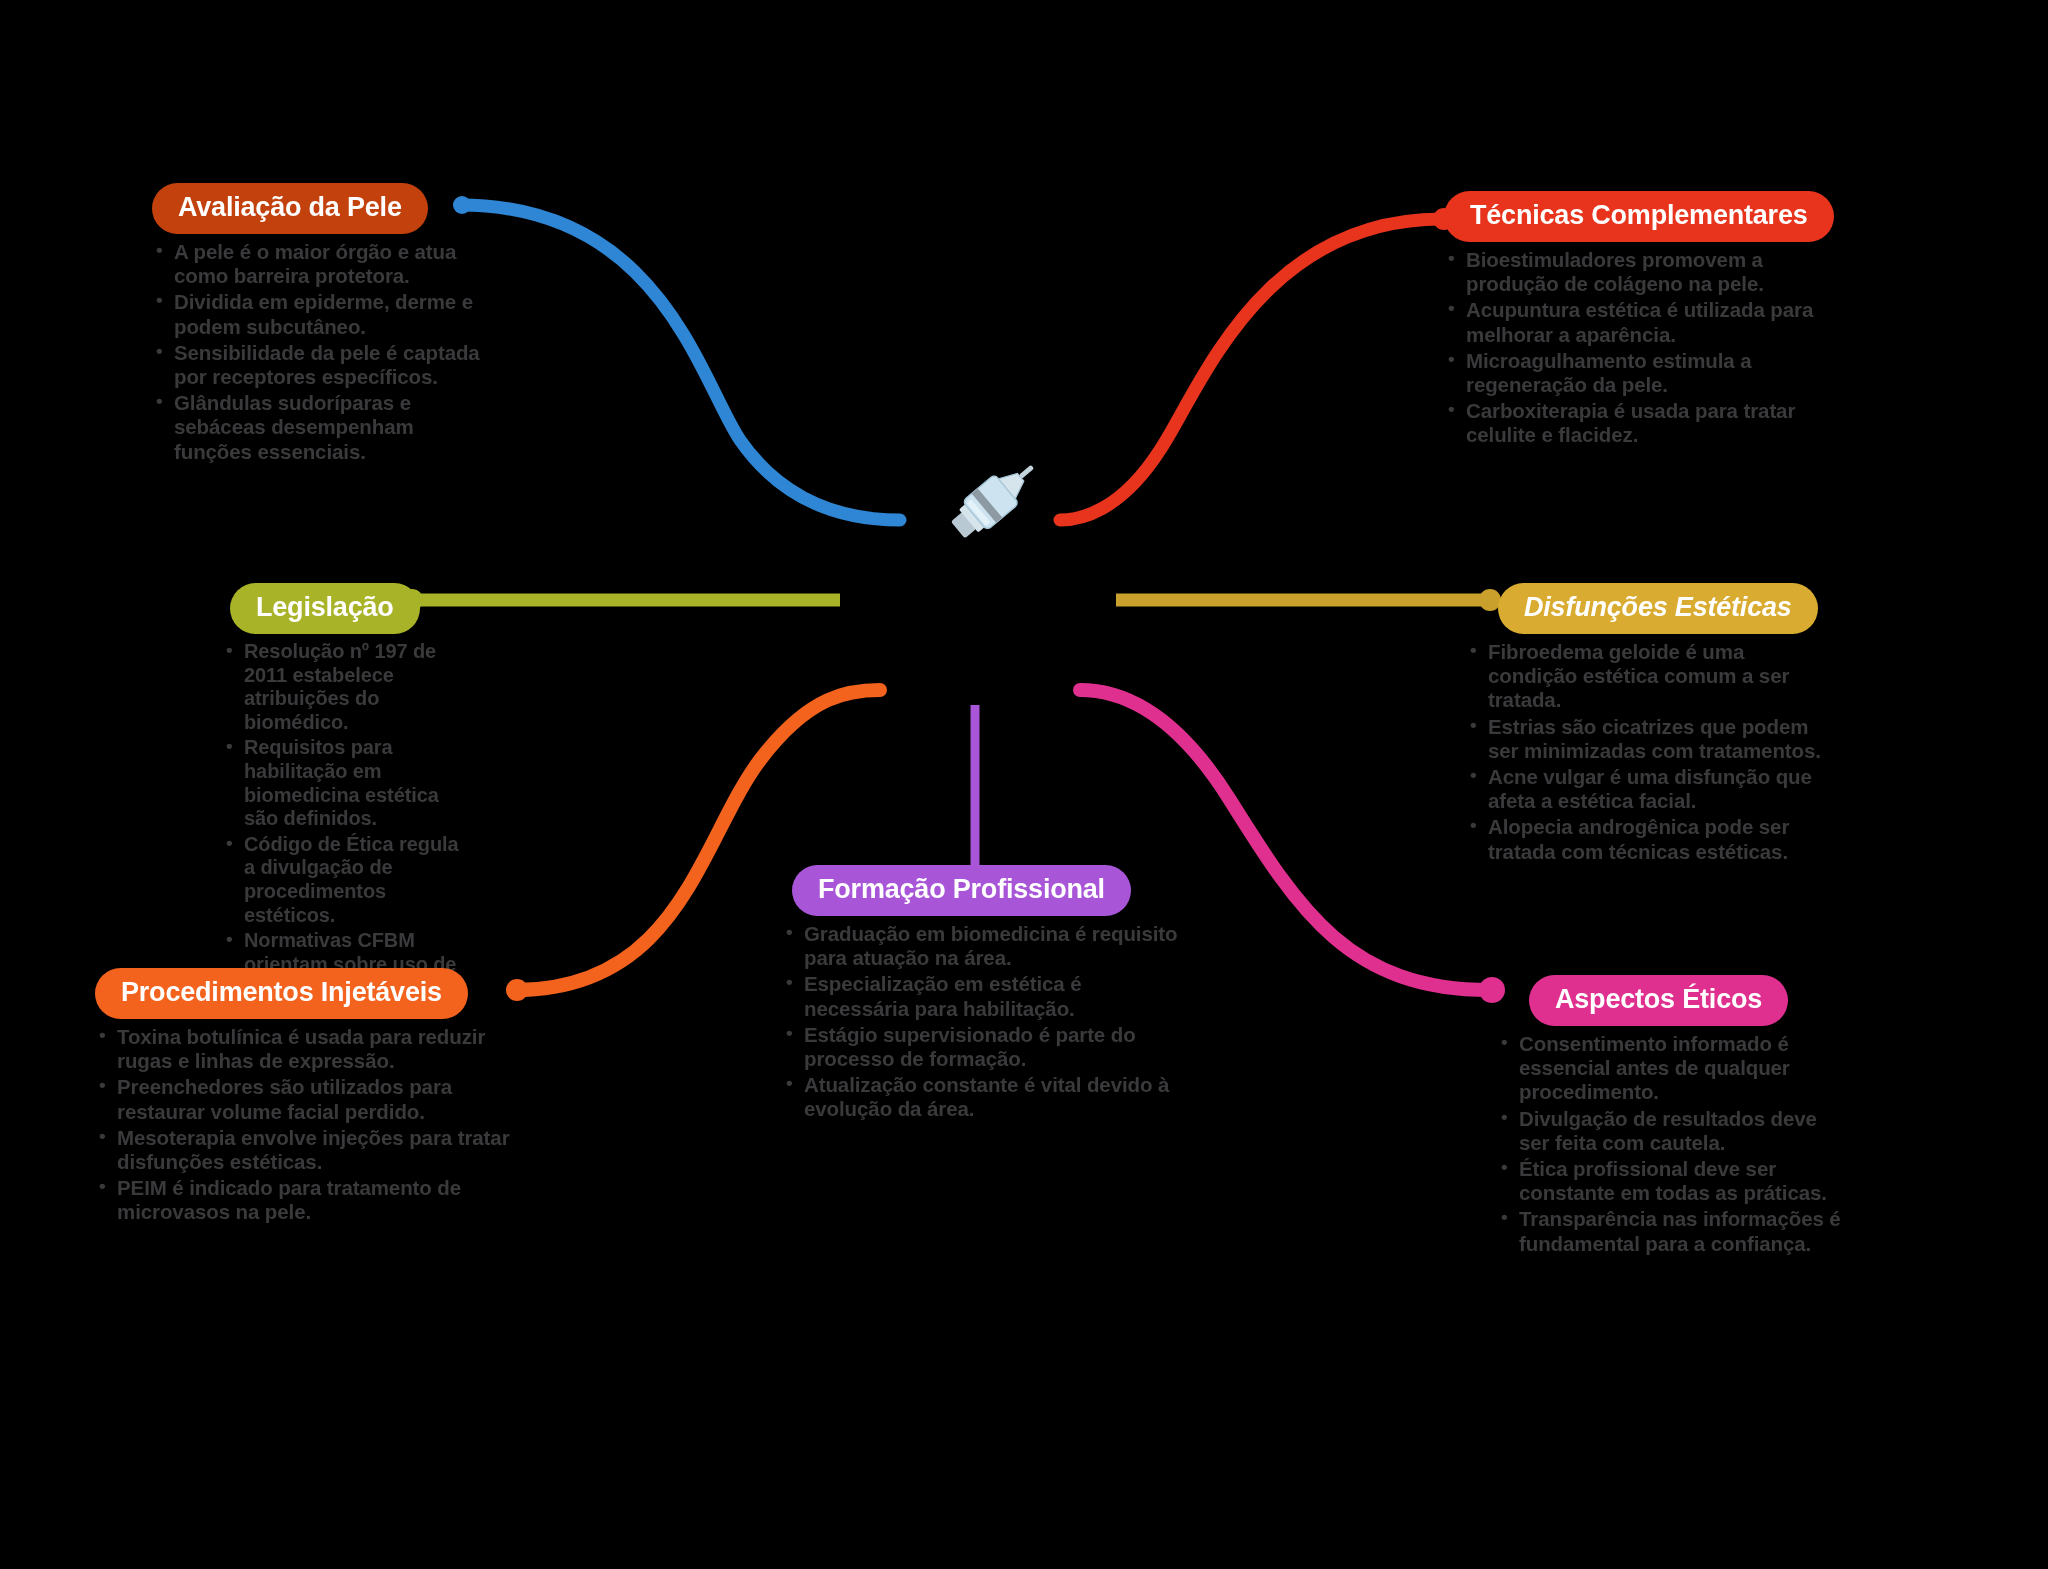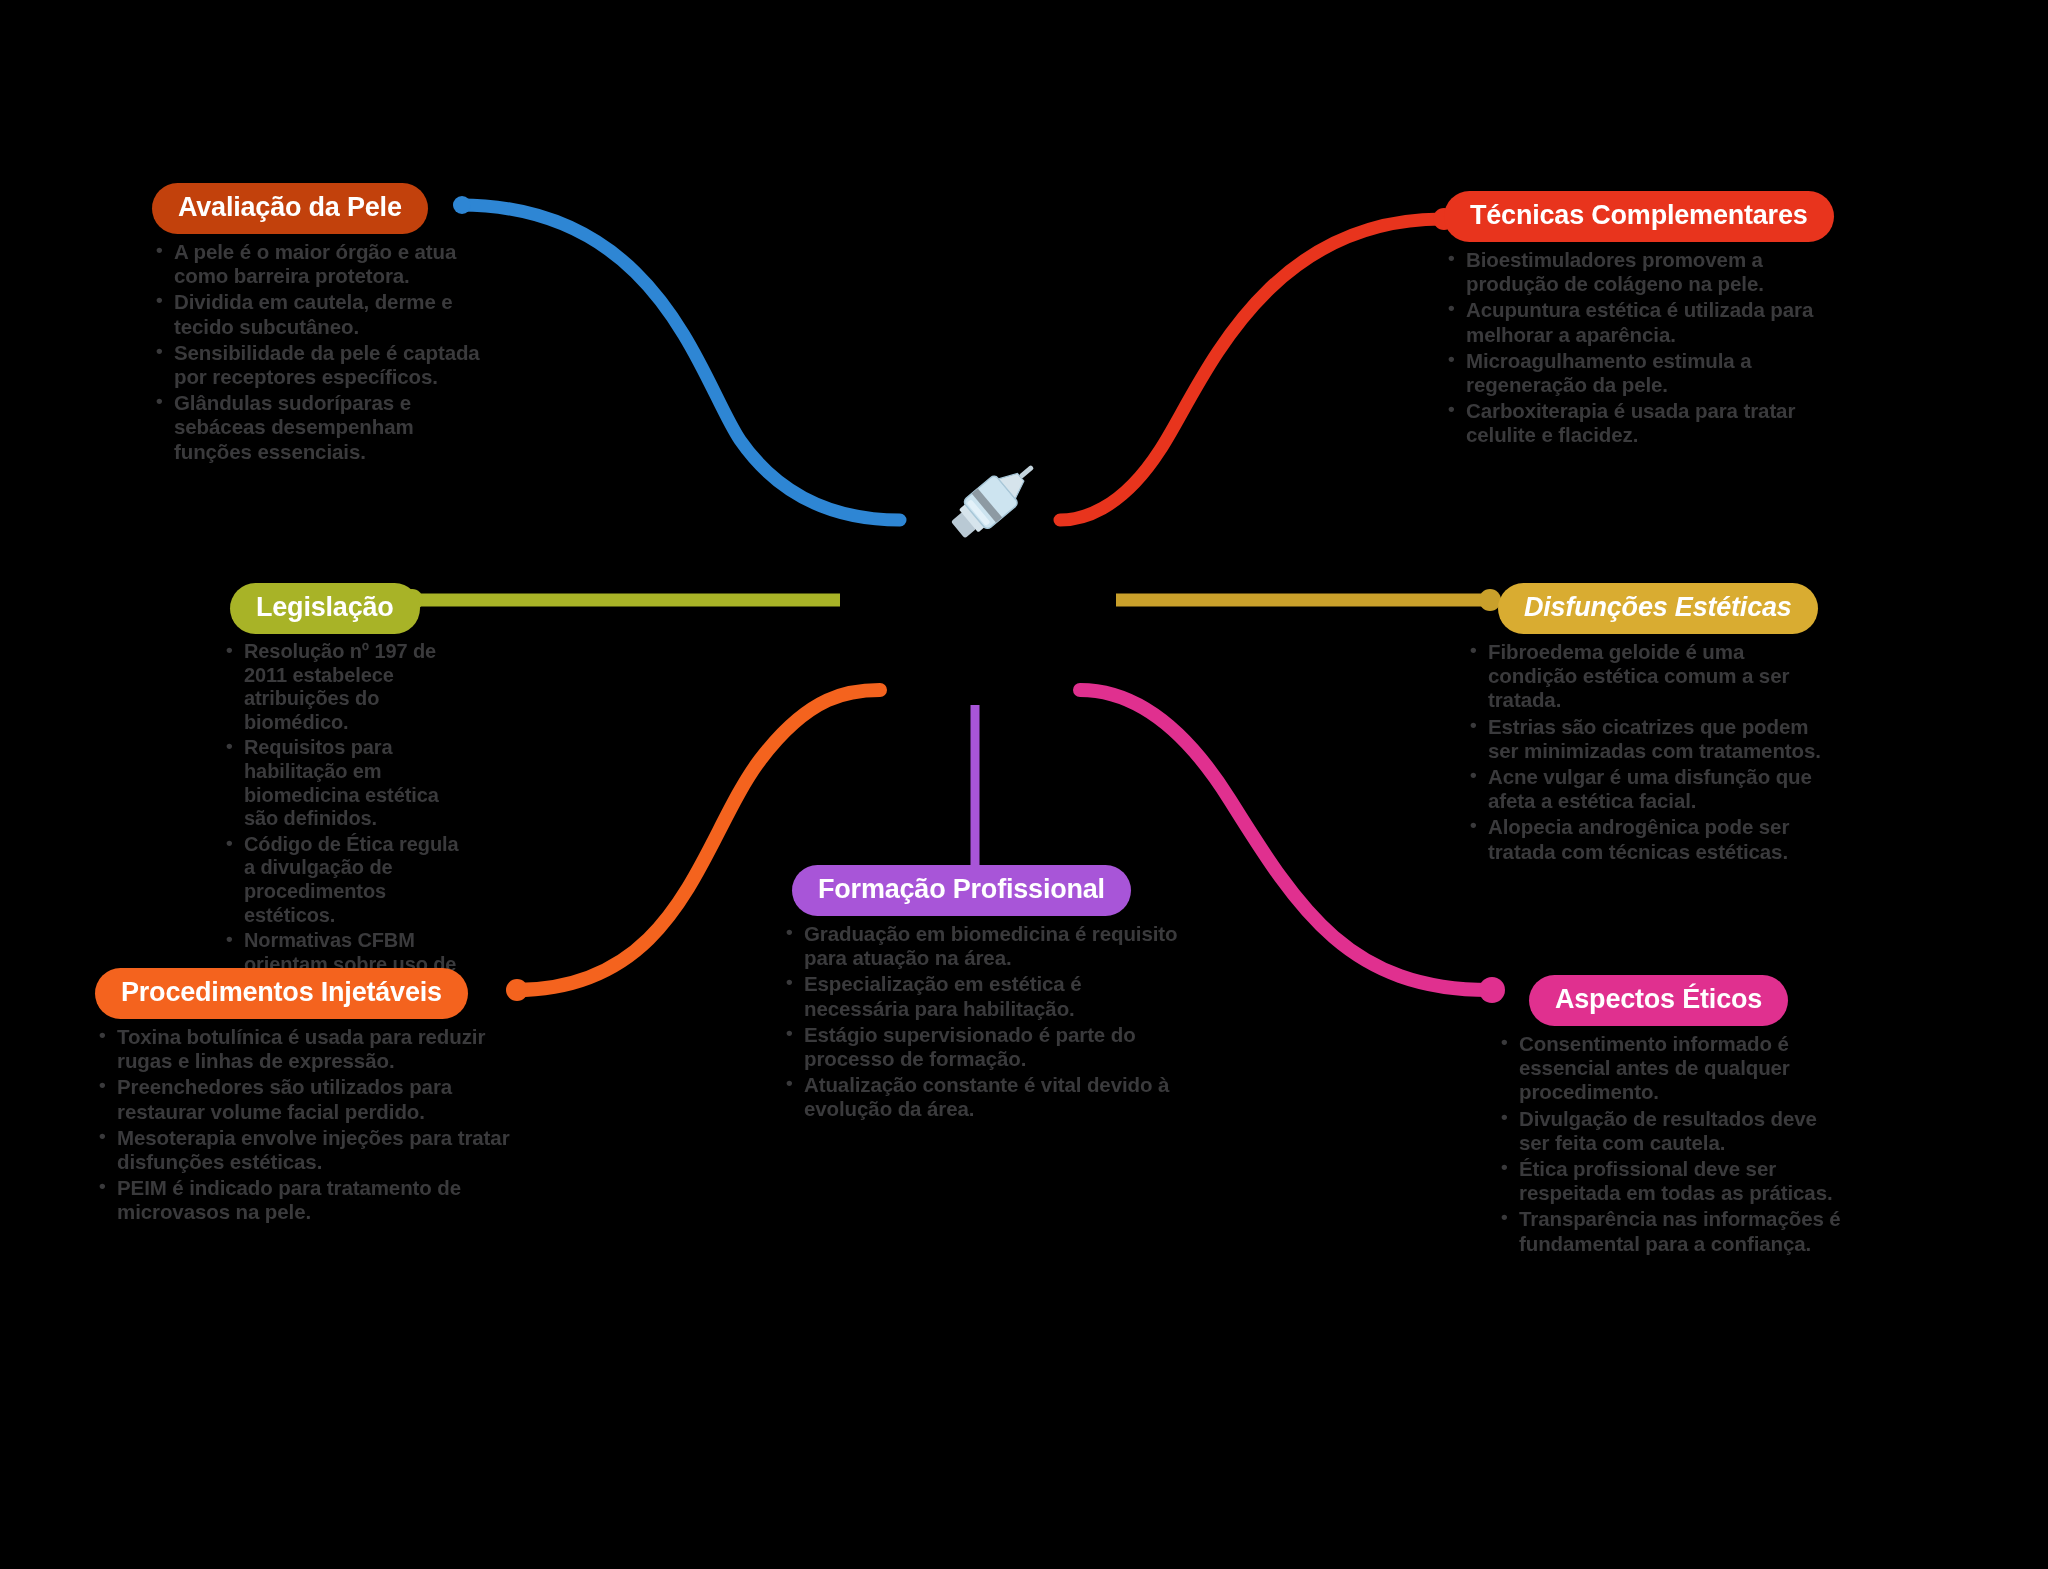--- a/index.html
+++ b/index.html
@@ -137,21 +137,21 @@
       <path d="M 82 42 L 100 50 L 100 60 L 82 68 Z" fill="#d6e4ec" stroke="#a8c7d8" stroke-width="1.2"></path>
       <rect x="100" y="52" width="16" height="5" rx="2" fill="#c3d3dc"></rect>
       <rect x="42" y="40" width="6" height="30" rx="2" fill="#eaf6fc" opacity="0.75"></rect>
     </g>
   </svg>
 
   <div class="node" id="node-avaliacao">
     <div class="badge" style="background: #c2410c; color: rgb(255, 255, 255);">Avaliação da Pele</div>
     <ul class="bullets" style="color: rgb(58, 58, 60);">
       <li>A pele é o maior órgão e atua como barreira protetora.</li>
-      <li>Dividida em cautela, derme e tecido subcutâneo.</li>
+      <li>Dividida em epiderme, derme e podem subcutâneo.</li>
       <li>Sensibilidade da pele é captada por receptores específicos.</li>
       <li>Glândulas sudoríparas e sebáceas desempenham funções essenciais.</li>
     </ul>
   </div>
 
   <div class="node" id="node-tecnicas">
     <div class="badge" style="background: rgb(232, 52, 29); color: rgb(255, 255, 255);">Técnicas Complementares</div>
     <ul class="bullets" style="color: rgb(58, 58, 60);">
       <li>Bioestimuladores promovem a produção de colágeno na pele.</li>
       <li>Acupuntura estética é utilizada para melhorar a aparência.</li>
@@ -198,18 +198,18 @@
       <li>Estágio supervisionado é parte do processo de formação.</li>
       <li>Atualização constante é vital devido à evolução da área.</li>
     </ul>
   </div>
 
   <div class="node" id="node-aspectos">
     <div class="badge" style="background: rgb(224, 48, 143); color: rgb(255, 255, 255);">Aspectos Éticos</div>
     <ul class="bullets" style="color: rgb(58, 58, 60);">
       <li>Consentimento informado é essencial antes de qualquer procedimento.</li>
       <li>Divulgação de resultados deve ser feita com cautela.</li>
-      <li>Ética profissional deve ser respeitada em todas as práticas.</li>
+      <li>Ética profissional deve ser constante em todas as práticas.</li>
       <li>Transparência nas informações é fundamental para a confiança.</li>
     </ul>
   </div>
 
 </div>
 
 </body></html>

